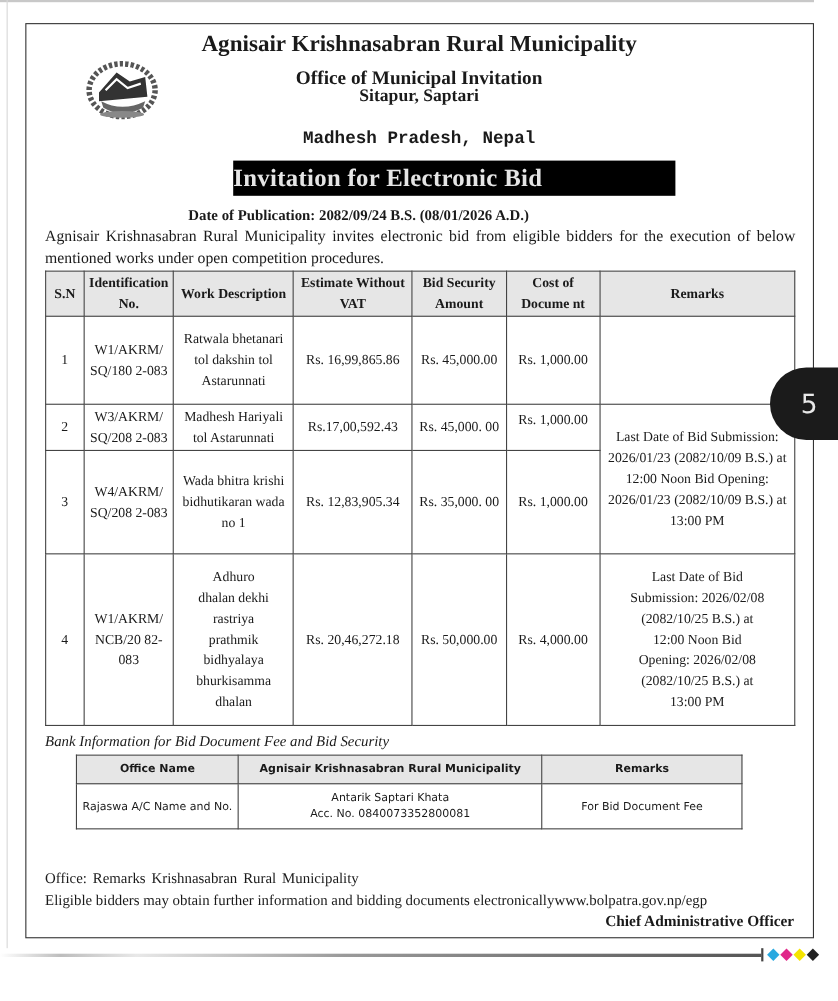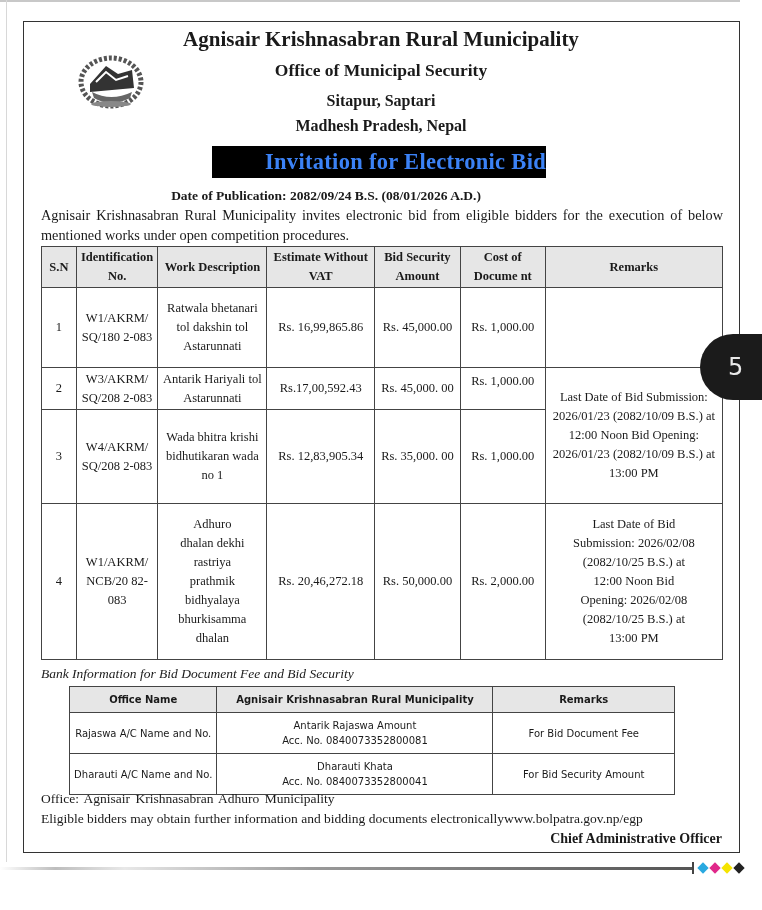--- a/index.html
+++ b/index.html
@@ -4,23 +4,23 @@
 <style>
   html, body { margin:0; padding:0; }
   body { width:762px; height:910px; background:#ffffff; position:relative; overflow:hidden; font-family:"Liberation Serif", serif; color:#1a1a1a; }
   .top-rule { position:absolute; left:0; top:0; width:740px; height:2px; background:#c8c8c8; }
   .left-rule { position:absolute; left:6px; top:0; width:1px; height:862px; background:#d8d8d8; }
   .frame { position:absolute; left:23px; top:21px; width:717px; height:832px; border:1.5px solid #333; box-sizing:border-box; }
   .logo { position:absolute; left:76px; top:52px; width:70px; height:58px; }
   .hdr { position:absolute; left:0; width:762px; text-align:center; font-weight:bold; }
   .h1 { top:27px; font-size:21px; left:0; }
   .h2 { top:60px; font-size:17.5px; }
-  .h3 { top:92px; font-size:16px; }
-  .h4 { top:117px; font-size:16px; }
-  .banner { position:absolute; left:212px; top:146px; width:334px; height:32px; background:#000; color:#3b82f6; font-size:22.5px; font-weight:bold; text-align:right; line-height:32px; letter-spacing:0.3px; }
+  .h3 { top:79px; font-size:16px; }
+  .h4 { top:117px; font-size:16px;font-family:Liberation Mono, monospace; }
+  .banner { position:absolute; left:212px; top:146px; width:402px; height:32px; background:#000; color:#e5e5e5; font-size:22.5px; font-weight:bold; text-align:left; line-height:32px; letter-spacing:0.3px; }
   .pubdate { position:absolute; left:0; top:188px; width:652px; text-align:center; font-size:13.5px; font-weight:bold; }
   .intro { position:absolute; left:41px; top:205px; width:682px; font-size:14.3px; line-height:20px; text-align:justify; text-align-last:left; }
   table.bids { position:absolute; left:41px; top:246px; width:682px; border-collapse:collapse; font-size:12.5px; }
   table.bids th, table.bids td { border:1.3px solid #444; text-align:center; vertical-align:middle; padding:0 2px; line-height:19px; }
   table.bids th { background:#e6e6e6; font-weight:bold; height:40px; }
   .bank-title { position:absolute; left:41px; top:666px; font-size:13.5px;font-style:italic; }
   table.bank { position:absolute; left:41px; top:686px; width:606px; border-collapse:collapse; font-family:"DejaVu Sans", sans-serif; font-size:10px;margin-left:28px; }
   table.bank th, table.bank td { border:1.3px solid #444; text-align:center; vertical-align:middle; line-height:15px; }
   table.bank th { background:#e6e6e6; font-weight:bold; height:23px; }
   table.bank td { height:38px; }
@@ -41,21 +41,21 @@
 
 <svg class="logo" viewBox="0 0 70 58">
   <ellipse cx="35" cy="30" rx="30" ry="24" fill="none" stroke="#555" stroke-width="5" stroke-dasharray="3 2"></ellipse>
   <path d="M14 32 L30 14 L42 22 L56 18 L58 36 L14 40 Z" fill="#333"></path>
   <path d="M20 30 L30 20 L40 28 L52 24" fill="none" stroke="#fff" stroke-width="2"></path>
   <path d="M16 40 Q35 50 56 40 L54 46 Q35 56 18 46 Z" fill="#666"></path>
   <ellipse cx="35" cy="52" rx="20" ry="3" fill="#888"></ellipse>
 </svg>
 
 <div class="hdr h1">Agnisair Krishnasabran Rural Municipality</div>
-<div class="hdr h2">Office of Municipal Security</div>
+<div class="hdr h2">Office of Municipal Invitation</div>
 <div class="hdr h3">Sitapur, Saptari</div>
 <div class="hdr h4">Madhesh Pradesh, Nepal</div>
 <div class="banner">Invitation for Electronic Bid</div>
 <div class="pubdate">Date of Publication: 2082/09/24 B.S. (08/01/2026 A.D.)</div>
 <div class="intro">Agnisair Krishnasabran Rural Municipality invites electronic bid from eligible bidders for the execution of below mentioned works under open competition procedures.</div>
 
 <table class="bids">
   <colgroup>
     <col style="width:36px">
       <col style="width:82px">
@@ -82,41 +82,41 @@
       <td>W1/AKRM/ SQ/180 2-083</td>
       <td>Ratwala bhetanari tol dakshin tol Astarunnati</td>
       <td>Rs. 16,99,865.86</td>
       <td>Rs. 45,000.00</td>
       <td>Rs. 1,000.00</td>
       <td></td>
     </tr>
     <tr style="height:42px">
       <td>2</td>
       <td>W3/AKRM/ SQ/208 2-083</td>
-      <td>Antarik Hariyali tol Astarunnati</td>
+      <td>Madhesh Hariyali tol Astarunnati</td>
       <td>Rs.17,00,592.43</td>
       <td>Rs. 45,000. 00</td>
       <td style="vertical-align:top;padding-top:4px">Rs. 1,000.00</td>
       <td rowspan="2" style="padding:0 6px">Last Date of Bid Submission: 2026/01/23 (2082/10/09 B.S.) at 12:00 Noon Bid Opening: 2026/01/23 (2082/10/09 B.S.) at 13:00 PM</td>
     </tr>
     <tr style="height:94px">
       <td>3</td>
       <td>W4/AKRM/ SQ/208 2-083</td>
       <td>Wada bhitra krishi bidhutikaran wada no 1</td>
       <td>Rs. 12,83,905.34</td>
       <td>Rs. 35,000. 00</td>
       <td>Rs. 1,000.00</td>
     </tr>
     <tr style="height:156px">
       <td>4</td>
       <td>W1/AKRM/ NCB/20 82-083</td>
       <td style="padding:0 20px">Adhuro dhalan dekhi rastriya prathmik bidhyalaya bhurkisamma dhalan</td>
       <td>Rs. 20,46,272.18</td>
       <td>Rs. 50,000.00</td>
-      <td>Rs. 2,000.00</td>
+      <td>Rs. 4,000.00</td>
       <td style="padding:0 26px">Last Date of Bid Submission: 2026/02/08 (2082/10/25 B.S.) at 12:00 Noon Bid Opening: 2026/02/08 (2082/10/25 B.S.) at 13:00 PM</td>
     </tr>
   </tbody>
 </table>
 
 <div class="bank-title">Bank Information for Bid Document Fee and Bid Security</div>
 
 <table class="bank">
   <colgroup>
       <col style="width:167px">
@@ -127,37 +127,29 @@
     <tr>
       <th>Office Name</th>
       <th>Agnisair Krishnasabran Rural Municipality</th>
       <th>Remarks</th>
     </tr>
   </thead>
   <tbody>
     <tr>
       <td>Rajaswa A/C Name and No.</td>
       <td>
-        <div>Antarik Rajaswa Amount</div>
+        <div>Antarik Saptari Khata</div>
         <div>Acc. No. 0840073352800081</div>
       </td>
       <td>For Bid Document Fee</td>
     </tr>
-    <tr>
-      <td>Dharauti A/C Name and No.</td>
-      <td>
-        <div>Dharauti Khata</div>
-        <div>Acc. No. 0840073352800041</div>
-      </td>
-      <td>For Bid Security Amount</td>
-    </tr>
   </tbody>
 </table>
 
-<div class="office">Office: Agnisair Krishnasabran Adhuro Municipality</div>
+<div class="office">Office: Remarks Krishnasabran Rural Municipality</div>
 <div class="eligible">Eligible bidders may obtain further information and bidding documents electronicallywww.bolpatra.gov.np/egp</div>
 <div class="cao">Chief Administrative Officer</div>
 
 <div class="footer-line"></div>
 <div class="tick"></div>
 <div class="reg" style="left: 699px; background: rgb(41, 169, 224);"></div>
 <div class="reg" style="left: 711px; background: rgb(224, 40, 138);"></div>
 <div class="reg" style="left: 723px; background: rgb(245, 228, 0);"></div>
 <div class="reg" style="left: 735px; background: rgb(34, 34, 34);"></div>
 

